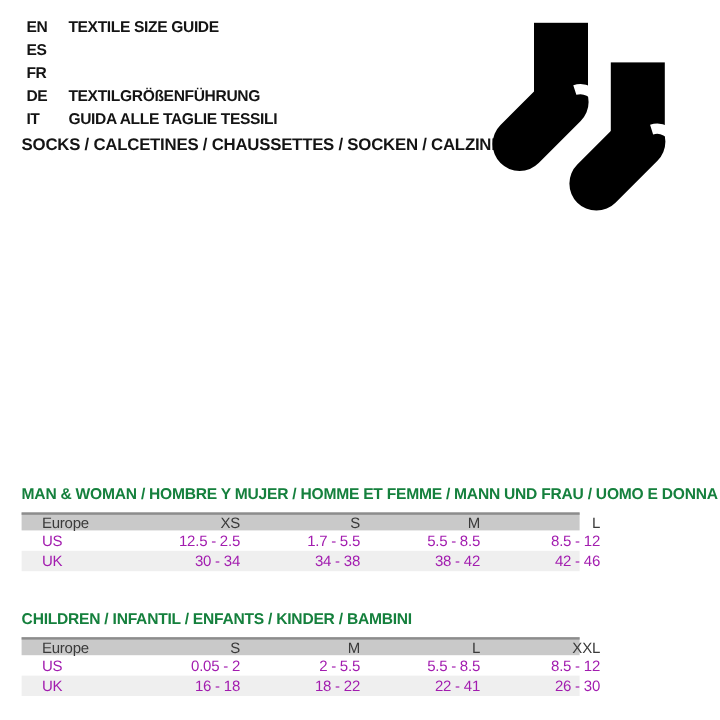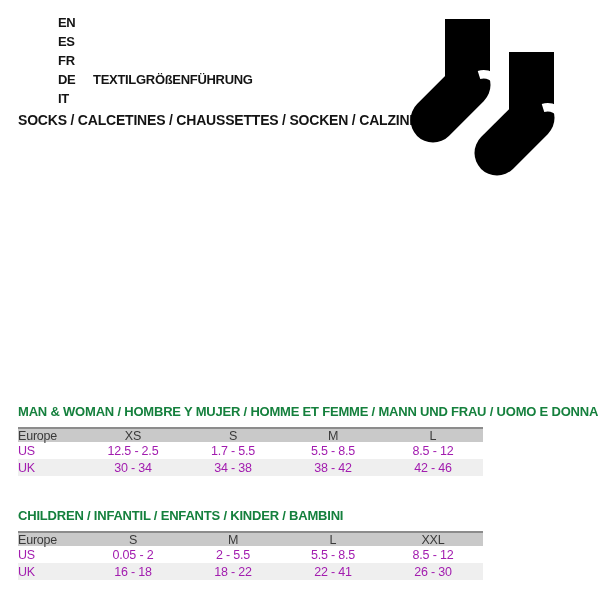--- a/index.html
+++ b/index.html
@@ -14,21 +14,20 @@
     background: #ffffff;
     overflow: hidden;
     font-family: "Liberation Sans", sans-serif;
   }
 
   
   .lang-list {
     position: absolute;
     left: 22px;
     top: 13px;
-    margin-left: 36px;
   }
   .lang-row {
     display: flex;
     height: 19px;
     line-height: 19px;
     font-size: 13px;
     font-weight: 700;
     letter-spacing: -0.3px;
     color: #141414;
   }
@@ -90,51 +89,53 @@
     background: #c9c9c9;
     border-top: 2px solid #8c8c8c;
     color: #3a3a3a;
   }
   .trow.alt {
     background: #efefef;
   }
   .tcell {
     width: 100px;
     flex: 0 0 100px;
-    text-align: center;
+    text-align: right;
     white-space: nowrap;
   }
   .tcell.first {
     width: 65px;
     flex: 0 0 65px;
     text-align: left;
-    padding-left: 0;
+    padding-left: 17px;
   }
 </style>
 </head>
 <body>
 
 <div class="page">
 
   <div class="lang-list">
     <div class="lang-row">
       <span class="lang-code">EN</span>
+      <span class="lang-label">TEXTILE SIZE GUIDE</span>
     </div>
     <div class="lang-row">
       <span class="lang-code">ES</span>
     </div>
     <div class="lang-row">
       <span class="lang-code">FR</span>
     </div>
     <div class="lang-row">
       <span class="lang-code">DE</span>
       <span class="lang-label">TEXTILGRÖßENFÜHRUNG</span>
     </div>
     <div class="lang-row">
       <span class="lang-code">IT</span>
+      <span class="lang-label">GUIDA ALLE TAGLIE TESSILI</span>
     </div>
   </div>
 
   <div class="category-title">SOCKS / CALCETINES / CHAUSSETTES / SOCKEN / CALZINI</div>
 
   <div class="icon-wrap">
     <svg width="180" height="180" viewBox="400 5 180 180" xmlns="http://www.w3.org/2000/svg">
 
       <g>
         <rect x="445" y="19" width="45" height="66" fill="#000000"></rect>

